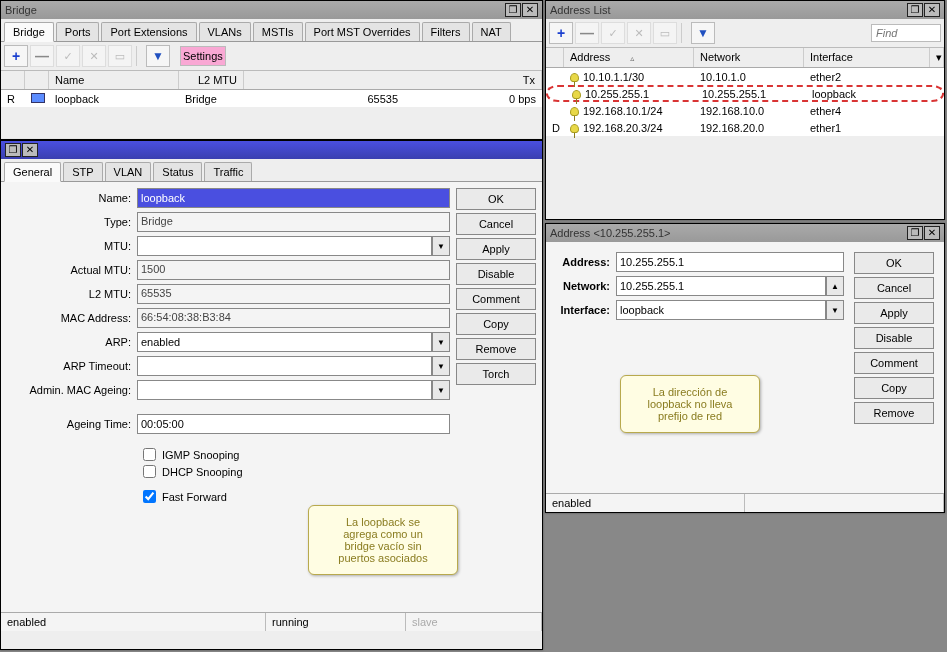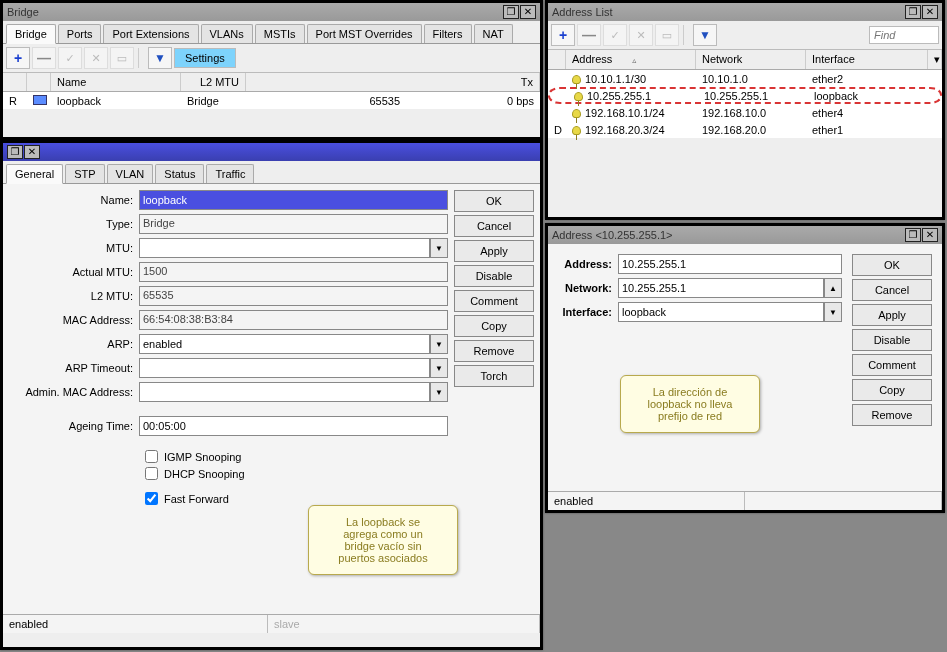--- a/index.html
+++ b/index.html
@@ -1,17 +1,17 @@
 <!DOCTYPE html>
 <html><head>
 <meta charset="utf-8">
 <style>
   * { box-sizing: border-box; margin: 0; padding: 0; font-family: Arial, sans-serif; font-size: 11px; }
   body { background: #888; width: 947px; height: 652px; position: relative; overflow: hidden; }
-  .win { position: absolute; background: #eee; border: 3px solid #000000; box-shadow: 0 0 2px rgba(0,0,0,0.4); }
+  .win { position: absolute; background: #eee; border: 1px solid #000000; box-shadow: 0 0 2px rgba(0,0,0,0.4); }
   .titlebar { background: linear-gradient(#5b5f74,#4b4f64); color: #fff; padding: 3px 4px; display: flex; align-items: center; height: 18px; }
   .titlebar.light { background: linear-gradient(#aaa,#999); color:#333; }
   .titlebar .title { flex: 1; }
   .titlebar .ctrl { display:flex; gap:1px; }
   .titlebar .ctrl .btn { width: 16px; height: 14px; background: #bbb; border: 1px solid #222; display:flex; align-items:center; justify-content:center; font-size:10px; line-height:1; cursor:pointer; color:#000;}
   .tabs { display: flex; background: #eee; border-bottom: 1px solid #999; padding: 3px 3px 0 3px; gap:2px;}
   .tab { padding: 3px 8px; border: 1px solid #aaa; border-bottom: none; background: #e4e4e4; border-radius: 2px 2px 0 0; cursor:pointer;}
   .tab.active { background: #fafafa; border-bottom: 1px solid #fafafa; margin-bottom: -1px;}
   .toolbar { display:flex; gap:2px; padding:3px; border-bottom:1px solid #bbb; align-items:center;}
   .tbtn { width: 24px; height: 22px; border: 1px solid #bbb; background:#f6f6f6; display:flex; align-items:center; justify-content:center; cursor:pointer; }
@@ -41,21 +41,21 @@
   .callout { position:absolute; background:#fffde3; border:1px solid #b8a94d; border-radius:6px; padding:10px 1px; color:#8a7c20; text-align:center; box-shadow:1px 1px 3px rgba(0,0,0,0.3);}
   .pin { display:inline-block; width:9px; height:9px; background:#e8d847; border-radius:50% 50% 50% 50% / 60% 60% 40% 40%; border:1px solid #a89b1f; margin-right:4px; position:relative; top:1px;}
   .pin::after { content:''; position:absolute; left:3px; top:8px; width:1px; height:5px; background:#8a7c20;}
   .highlight-row { border:2px dashed #d93434; border-radius:12px / 8px; }
   #win-bridge { left:0; top:0; width:543px; height:140px;}
   #win-addrlist { left:545px; top:0; width:400px; height:220px;}
   #win-iface { left:0; top:140px; width:543px; height:510px; }
   #win-iface .titlebar { background:linear-gradient(#4a4fe0,#3a3fb0);}
   #win-addr { left:545px; top:223px; width:400px; height:290px;}
   .tbl-icon { width:14px; height:10px; display:inline-block; background:#5b8cff; border:1px solid #336; margin-right:3px;}
-  .settings-btn { border:1px solid #bbb; background:#7dd3fc; padding:3px 10px; cursor:pointer; margin-left:0;}
+  .settings-btn { border:1px solid #bbb; background:#f9a8d4; padding:3px 2px; cursor:pointer; margin-left:8px;}
   .find-box { margin-left:auto; border:1px solid #bbb; padding:2px 4px; color:#aaa; font-style:italic; width:70px; background:#fff;}
   .sort-arrow { font-size:8px; color:#666; margin-left:20px;}
   .dropdown-chev { font-size:8px;}
   .filter-icon { color:#2050c0; font-size:12px;}
   .dlg-body2 { padding:10px; display:flex; gap:10px; background:#f4f4f4;}
   .fields2 { flex:1; }
   .fields2 .field-row label { width:60px;font-weight:bold; }
   .statusbar2 { display:flex; border-top:1px solid #aaa; background:#f4f4f4; margin-top:auto;}
   .statusbar2 .scell { border-right:1px solid #bbb; padding:3px 6px; flex:1;}
 </style>
@@ -178,21 +178,21 @@
       <div class="field-row">
           <label>ARP Timeout:</label>
           <div class="combo">
             <input type="text" value="" style="">
             <div class="arrow">
               <span class="dropdown-chev">▼</span>
             </div>
           </div>
         </div>
       <div class="field-row">
-          <label>Admin. MAC Address:</label>
+          <label>Admin. MAC Ageing:</label>
           <div class="combo">
             <input type="text" value="" style="">
             <div class="arrow">
               <span class="dropdown-chev">▼</span>
             </div>
           </div>
         </div>
       <div style="height:10px"></div>
       <div class="field-row">
           <label>Ageing Time:</label>
@@ -219,20 +219,21 @@
       <button>Apply</button>
       <button>Disable</button>
       <button>Comment</button>
       <button>Copy</button>
       <button>Remove</button>
       <button>Torch</button>
     </div>
   </div>
   <div class="statusbar">
     <div class="cell" style="width:265px">enabled</div>
+    <div class="cell" style="width:140px">running</div>
     <div class="cell" style="color:#aaa;flex:1">slave</div>
   </div>
 </div>
 
 <div class="win" id="win-addrlist">
   <div class="titlebar light">
     <span class="title">Address List</span>
     <div class="ctrl">
       <div class="btn">❐</div>
       <div class="btn">✕</div>

